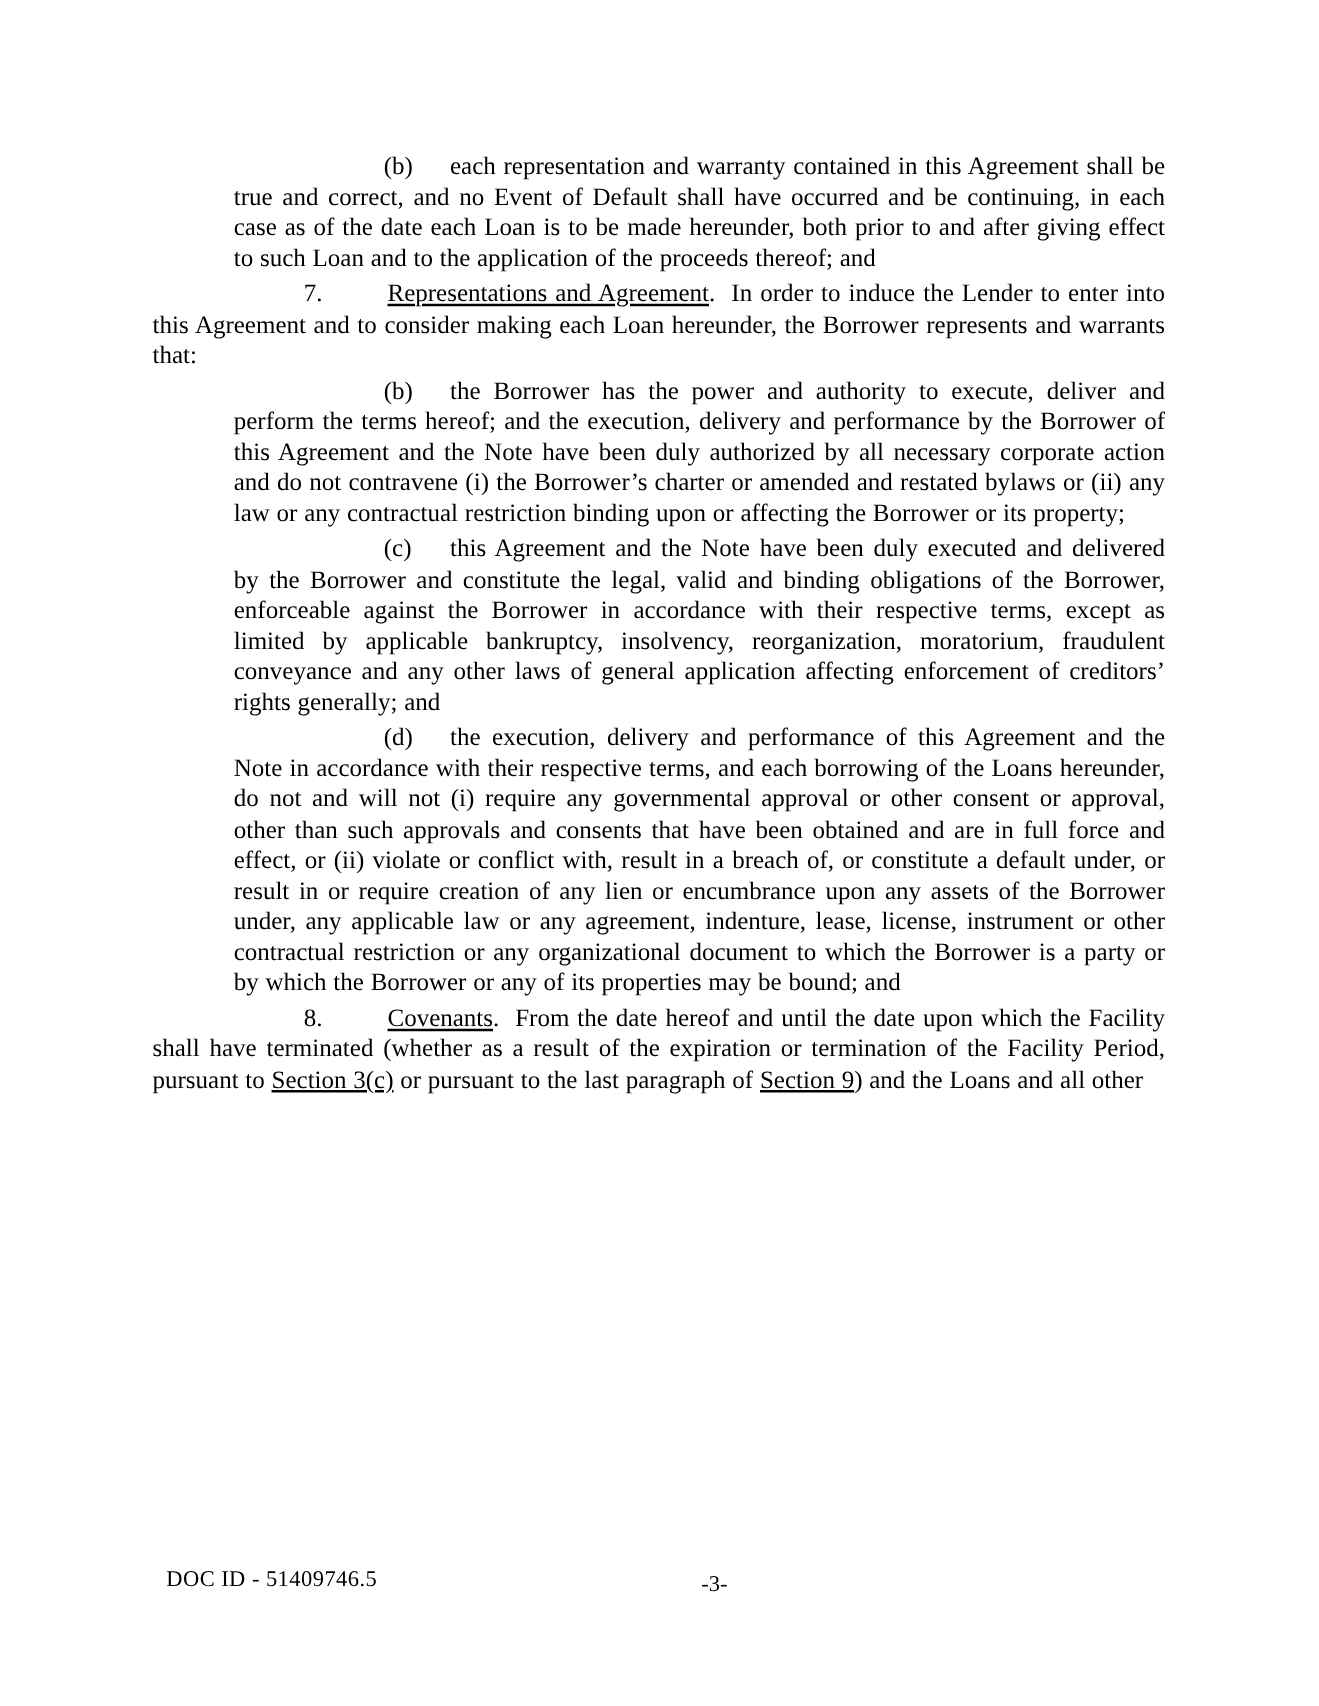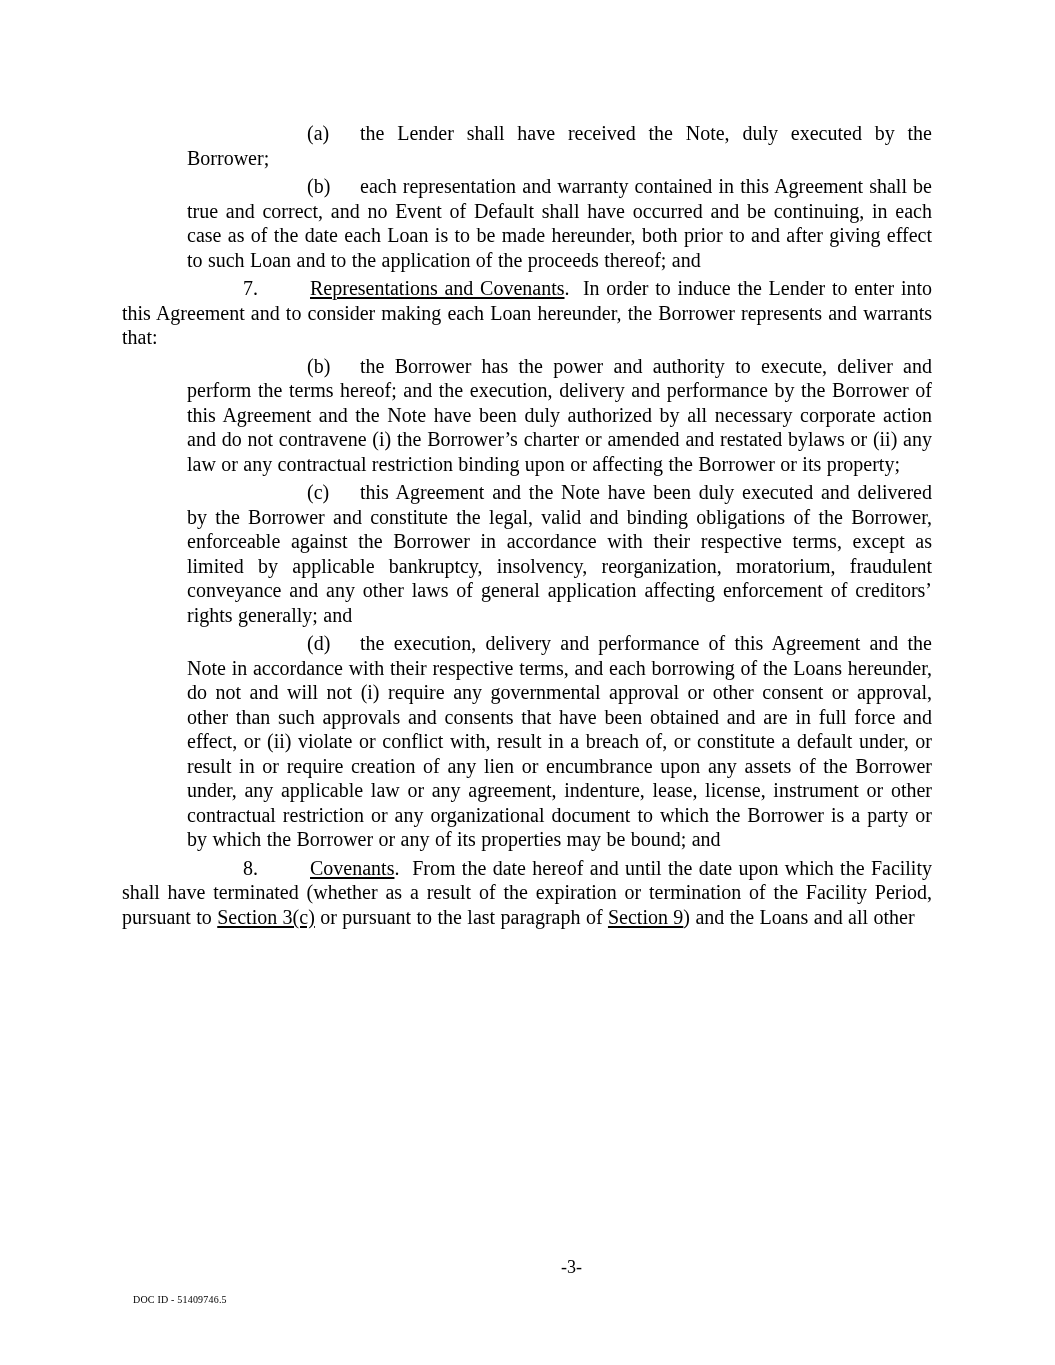--- a/index.html
+++ b/index.html
@@ -29,41 +29,40 @@
   p.para + p.para { margin-top: 4px; }
   p.lettered { margin-left: 65px; text-indent: 120px; }
   p.section  { margin-left: 0;    text-indent: 121px; }
   .plabel { display: inline-block; text-indent: 0; }
   p.lettered .plabel { width: 53px; }
   p.section  .plabel { width: 67px; }
   .u { text-decoration: underline; text-underline-offset: 2px; }
   .footer-docid {
     position: absolute;
     left: 133px;
-    top: 1292px;
-    font-size: 10px;
+    top: 1255px;
+    font-size: 18px;
     line-height: 16px;
     letter-spacing: 0.02em;
   }
   .footer-page {
     position: absolute;
     left: 561px;
     top: 1256px;
     font-size: 18px;
     line-height: 22px;
   }
 </style>
 </head>
 <body>
 
 <div class="page">
   <div class="doc-body">
-      <p class="para lettered"><span class="plabel">(a)</span><span>the Lender shall have received the Note, duly executed by the Borrower;</span></p>
       <p class="para lettered"><span class="plabel">(b)</span><span>each representation and warranty contained in this Agreement shall be true and correct, and no Event of Default shall have occurred and be continuing, in each case as of the date each Loan is to be made hereunder, both prior to and after giving effect to such Loan and to the application of the proceeds thereof; and</span></p>
-      <p class="para section"><span class="plabel">7.</span><span class="u">Representations and Covenants</span><span>.&nbsp; In order to induce the Lender to enter into this Agreement and to consider making each Loan hereunder, the Borrower represents and warrants that:</span></p>
+      <p class="para section"><span class="plabel">7.</span><span class="u">Representations and Agreement</span><span>.&nbsp; In order to induce the Lender to enter into this Agreement and to consider making each Loan hereunder, the Borrower represents and warrants that:</span></p>
       <p class="para lettered"><span class="plabel">(b)</span><span>the Borrower has the power and authority to execute, deliver and perform the terms hereof; and the execution, delivery and performance by the Borrower of this Agreement and the Note have been duly authorized by all necessary corporate action and do not contravene (i) the Borrower’s charter or amended and restated bylaws or (ii) any law or any contractual restriction binding upon or affecting the Borrower or its property;</span></p>
       <p class="para lettered"><span class="plabel">(c)</span><span>this Agreement and the Note have been duly executed and delivered by the Borrower and constitute the legal, valid and binding obligations of the Borrower, enforceable against the Borrower in accordance with their respective terms, except as limited by applicable bankruptcy, insolvency, reorganization, moratorium, fraudulent conveyance and any other laws of general application affecting enforcement of creditors’ rights generally; and</span></p>
       <p class="para lettered"><span class="plabel">(d)</span><span>the execution, delivery and performance of this Agreement and the Note in accordance with their respective terms, and each borrowing of the Loans hereunder, do not and will not (i) require any governmental approval or other consent or approval, other than such approvals and consents that have been obtained and are in full force and effect, or (ii) violate or conflict with, result in a breach of, or constitute a default under, or result in or require creation of any lien or encumbrance upon any assets of the Borrower under, any applicable law or any agreement, indenture, lease, license, instrument or other contractual restriction or any organizational document to which the Borrower is a party or by which the Borrower or any of its properties may be bound; and</span></p>
       <p class="para section"><span class="plabel">8.</span><span class="u">Covenants</span><span>.&nbsp; From the date hereof and until the date upon which the Facility shall have terminated (whether as a result of the expiration or termination of the Facility Period, pursuant to </span><span class="u">Section 3(c)</span><span> or pursuant to the last paragraph of </span><span class="u">Section 9</span><span>) and the Loans and all other</span></p>
     </div>
   <div class="footer-docid">DOC ID - 51409746.5</div>
   <div class="footer-page">-3-</div>
 </div>
 
 </body></html>

